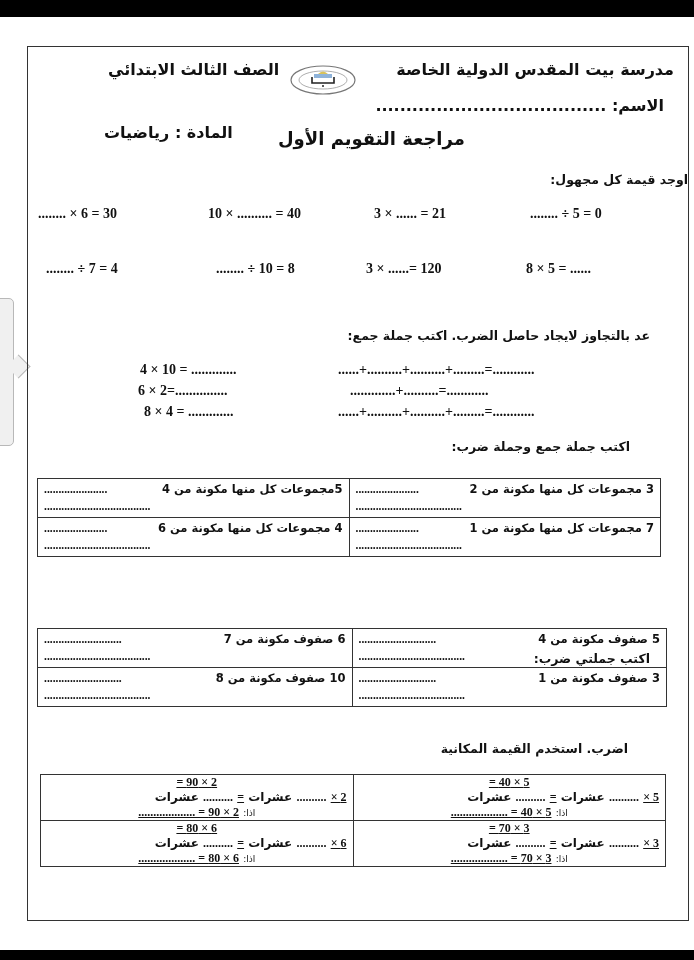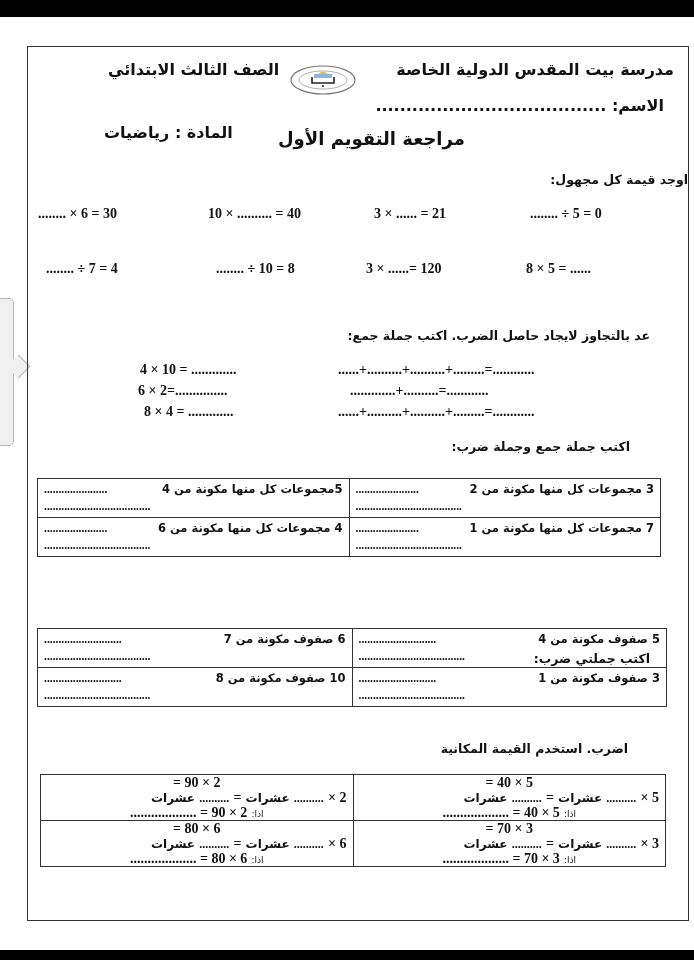--- a/index.html
+++ b/index.html
@@ -39,21 +39,21 @@
   table.grid td {
     border: 1.3px solid #333; padding: 0 6px; vertical-align: top;
     font-family: "DejaVu Sans", sans-serif; font-weight: bold; font-size: 11.5px;
   }
   .cell-line1 { height: 20px; line-height: 20px; display: flex; justify-content: space-between; direction: rtl; }
   .cell-line2 { height: 18px; line-height: 14px; direction: ltr; text-align: left; font-weight: normal; }
   .dots { font-family: "Liberation Serif", serif; font-weight: bold; letter-spacing: 0; }
   .pv td { text-align: center; }
   .pv .l { height: 15px; line-height: 15px; font-size: 12px; }
   .pv .l.r { text-align: right; direction: rtl; }
-  .pv .num { font-family: "Liberation Serif", serif; font-weight: bold; font-size: 14px; }
+  .pv .num { font-family: "Liberation Serif", serif; font-weight: bold; font-size: 12px; text-decoration: underline; }
   .pv .small { font-size: 9px; font-weight: normal; }
 </style>
 </head>
 <body>
 
 <div class="topbar"></div>
 <div class="sidetab"></div>
 <div class="sidetab-arrow"></div>
 
 <div class="frame"></div>

